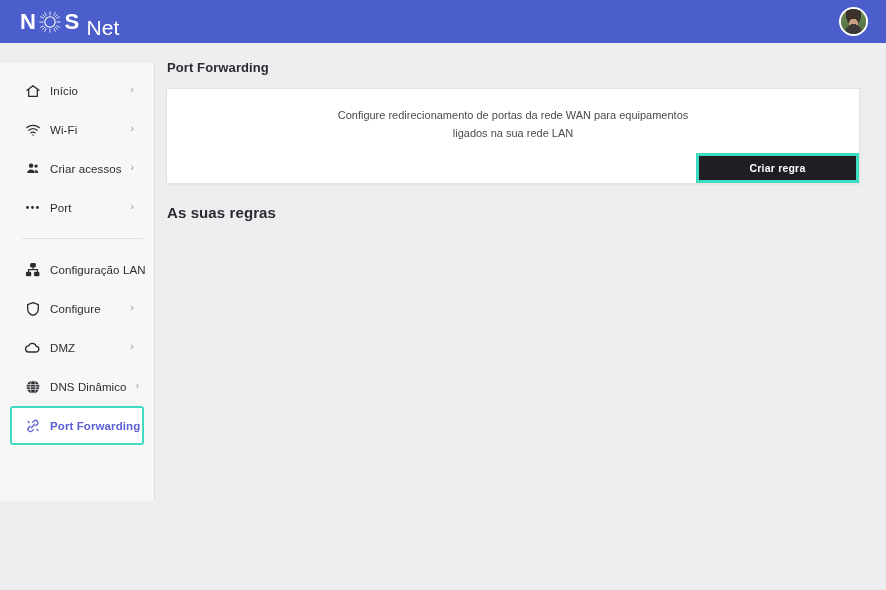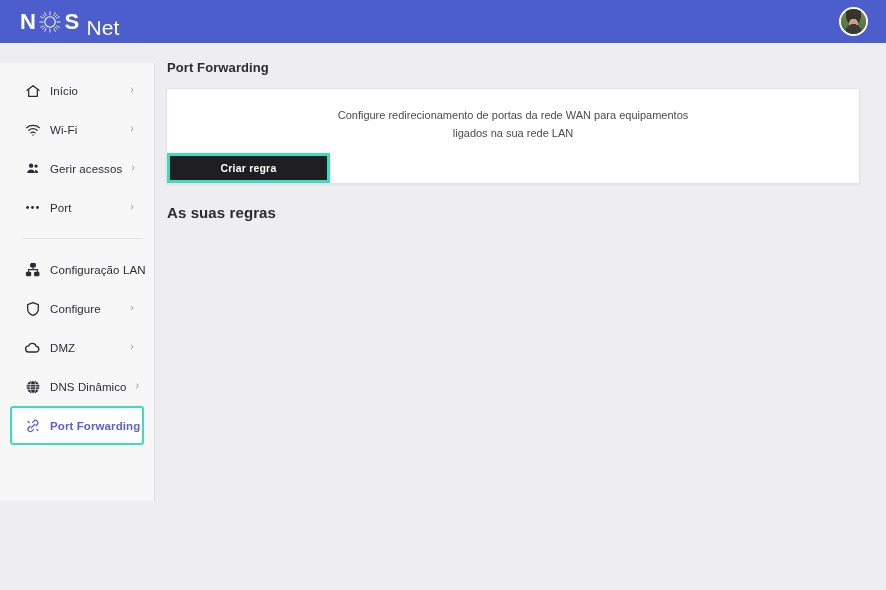--- a/index.html
+++ b/index.html
@@ -169,21 +169,21 @@
     font-size: 11px;
     color: #4a4a50;
     line-height: 1.65;
     max-width: 370px;
     margin: 0 auto;
   }
 
   .btn-wrap {
     margin-top: 11px;
     display: flex;
-    justify-content: flex-start;
+    justify-content: flex-end;
   }
 
   .btn-primary {
     background: #1e1e23;
     color: #ffffff;
     font-size: 10.5px;
     font-weight: bold;
     border: 3px solid #3ddcc0;
     padding: 0;
     width: 163px;
@@ -280,21 +280,21 @@
 
     <div class="nav-item">
       <span class="ico">
         <svg width="17" height="17" viewBox="0 0 24 24" fill="none" stroke="currentColor" stroke-width="1.8" stroke-linecap="round" stroke-linejoin="round">
             <circle cx="10" cy="8" r="3.1" fill="currentColor" stroke="none"></circle>
             <path d="M4.6 18.5c0-3 2.4-5 5.4-5s5.4 2 5.4 5" fill="currentColor" stroke="none"></path>
             <circle cx="17" cy="8.6" r="2.4" fill="currentColor" stroke="none"></circle>
             <path d="M15.6 14.2c2.4-.4 4.4 1.3 4.4 4.3h-4" fill="currentColor" stroke="none"></path>
           </svg>
       </span>
-      <span class="label">Gerir acessos</span>
+      <span class="label">Criar acessos</span>
       <span class="chev">›</span>
     </div>
 
     <div class="nav-item">
       <span class="ico">
         <svg width="17" height="17" viewBox="0 0 24 24" fill="currentColor">
             <circle cx="5" cy="12" r="2"></circle>
             <circle cx="12" cy="12" r="2"></circle>
             <circle cx="19" cy="12" r="2"></circle>
           </svg>

